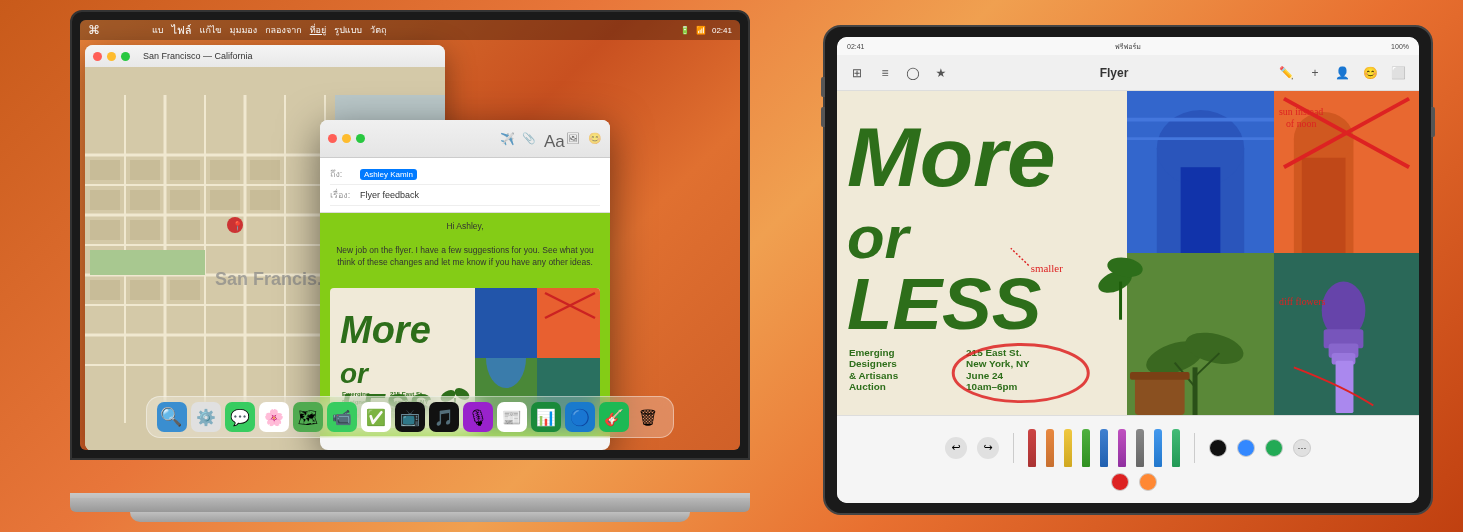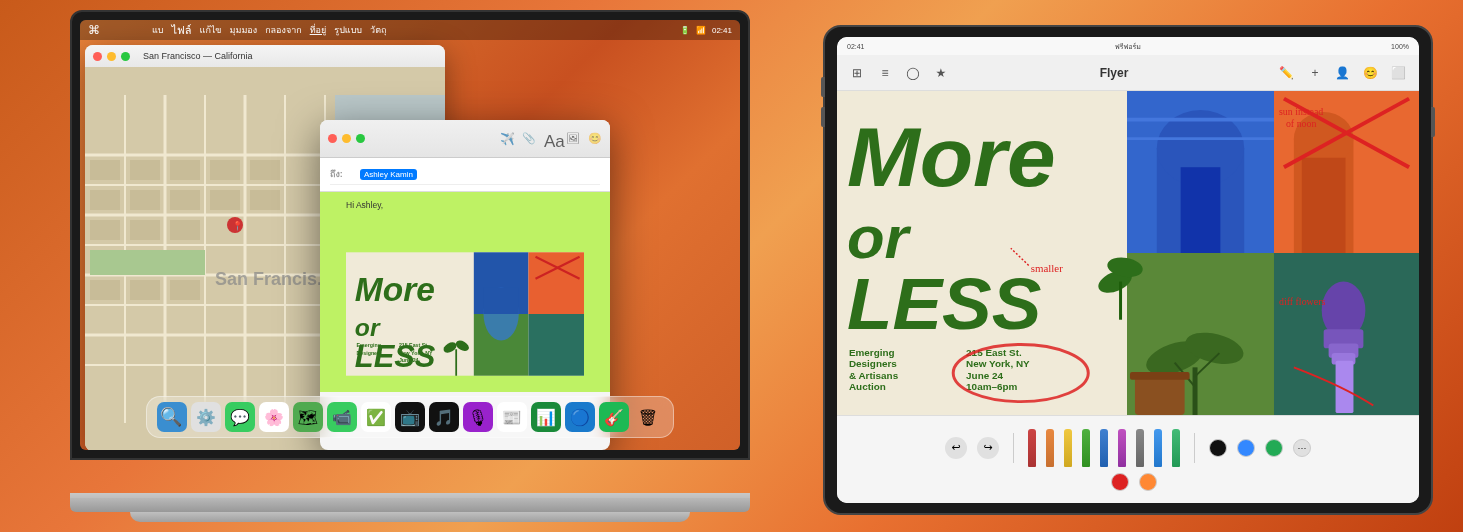--- a/index.html
+++ b/index.html
@@ -165,43 +165,43 @@
       align-items: center;
       padding: 3px 0;
       border-bottom: 1px solid #eee;
       font-size: 9px;
     }
 
     .mail-field-label {
       color: #999;
       width: 30px;
       flex-shrink: 0;
-      font-weight: bold;
     }
 
     .mail-field-value {
       color: #333;
       font-size: 9px;
     }
 
     .mail-tag {
       background: #007aff;
       color: white;
       border-radius: 3px;
       padding: 1px 4px;
       font-size: 8px;
     }
 
     .mail-body {
-      padding: 8px 26px;
+      padding: 8px 10px;
       font-size: 8.5px;
       color: #333;
       line-height: 1.4;
-      background: #bef264;
+      background: #84cc16;
       flex: 1;
+      text-align: center;
     }
 
     .mail-attachment {
       margin-top: 8px;
       width: 100%;
       height: 140px;
       overflow: hidden;
       border-radius: 4px;
     }
 
@@ -406,25 +406,30 @@
             <div class="mail-icon" style="background:transparent; font-size:17px;">Aa</div>
             <div class="mail-icon" style="background:transparent; font-size:11px;">🖼</div>
             <div class="mail-icon" style="background:transparent; font-size:11px;">😊</div>
           </div>
         </div>
         <div class="mail-header">
           <div class="mail-field-row">
             <span class="mail-field-label">ถึง:</span>
             <span class="mail-tag">Ashley Kamin</span>
           </div>
+          <div class="mail-field-row">
+            <span class="mail-field-label">เรื่อง:</span>
+            <span class="mail-field-value">Flyer feedback</span>
+          </div>
         </div>
         <div style="overflow:hidden; height: calc(100% - 75px);">
           <div class="mail-body">
             <div>Hi Ashley,</div>
             <br>
+            <div>New job on the flyer. I have a few suggestions for you. See what you think of these changes and let me know if you have any other ideas.</div>
             <br>
             <div class="mail-attachment">
               
               <svg width="100%" height="140" viewBox="0 0 270 140" xmlns="http://www.w3.org/2000/svg">
                 <rect width="270" height="140" fill="#f0ead8"></rect>
 
                 <text x="10" y="55" font-size="38" font-weight="900" fill="#2d6e1a" font-style="italic">More</text>
                 <text x="10" y="95" font-size="28" font-weight="900" fill="#2d6e1a" font-style="italic">or</text>
                 <text x="10" y="130" font-size="35" font-weight="900" fill="#2d6e1a" font-style="italic">LESS</text>
 

